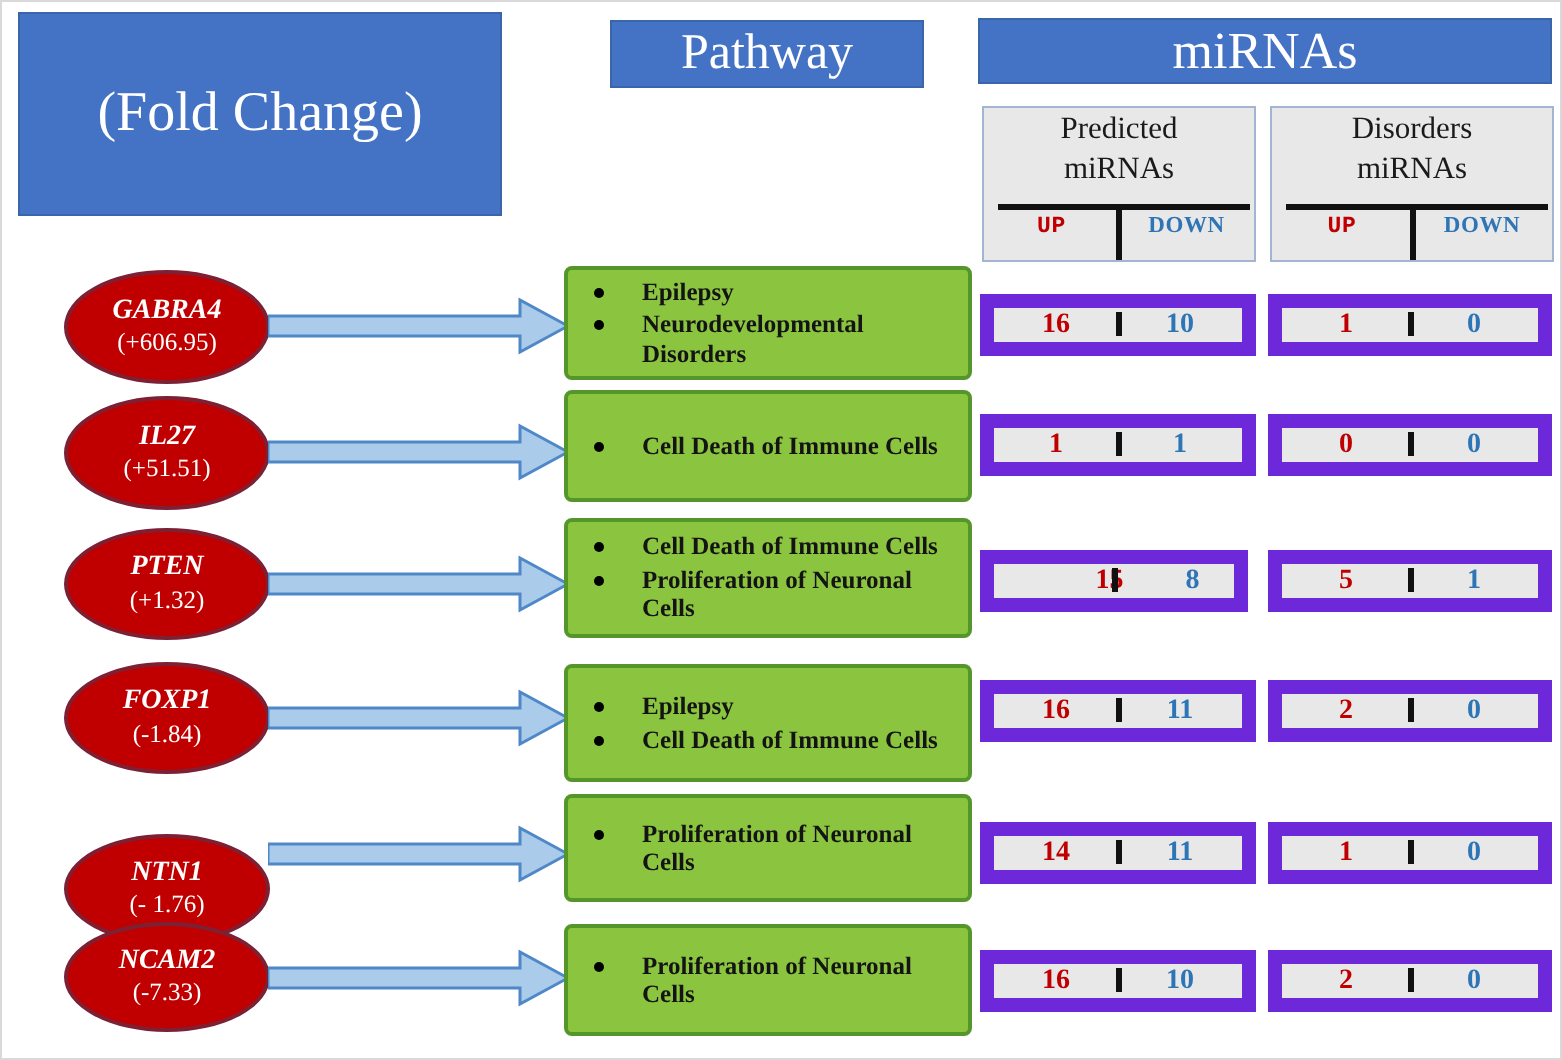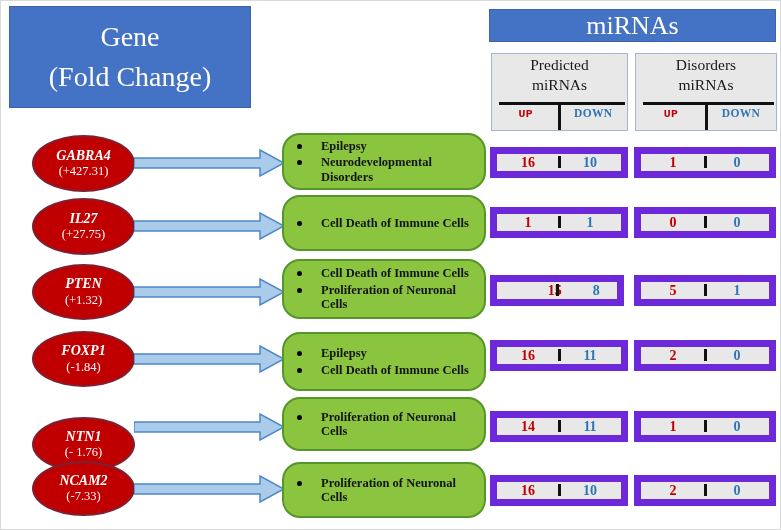--- a/index.html
+++ b/index.html
@@ -37,21 +37,21 @@
   .gene-name{font-style:italic;font-weight:700;font-size:14px;line-height:1.15;}
   .gene-fold{font-size:12.5px;line-height:1.2;}
 
   
   .arrow{display:block;}
 
   
   .pbox{
     background:#8BC53F;
     border:2px solid #55962A;
-    border-radius:18px;
+    border-radius:4px;
     display:flex;align-items:center;
     overflow:hidden;
   }
   .plist{
     list-style:none;margin:0;padding:0 6px 0 11px;
     font-size:12.5px;font-weight:700;color:#141414;line-height:1.16;
   }
   .plist li{position:relative;padding-left:26px;margin:2px 0;max-width:162px;}
   .plist li .blt{
     position:absolute;left:2px;top:5px;
@@ -88,23 +88,25 @@
   .num-down{color:#2E75B6;}
   .num-vdiv{position:absolute;left:calc(50% - 1.5px);top:2px;bottom:3px;width:3px;background:#111;}
 </style>
 </head>
 <body>
 
 <div id="canvas">
 
   <div class="abs hdr hdr-gene" style="left:8px;top:5px;width:242px;height:102px;">
     <div>
-      <div>Gene</div>
       <div>(Fold Change)</div>
     </div>
+  </div>
+  <div class="abs hdr hdr-pathway" style="left:304px;top:9px;width:157px;height:34px;">
+    <span>Pathway</span>
   </div>
   <div class="abs hdr hdr-mirnas" style="left:488px;top:8px;width:287px;height:33px;">
     <span>miRNAs</span>
   </div>
 
   <div class="abs sub-box" style="left:490px;top:52px;width:137px;height:78px;">
     <div class="sub-title">
       <div>Predicted</div>
       <div>miRNAs</div>
     </div>
@@ -123,21 +125,21 @@
     <div class="sub-rule"></div>
     <div class="sub-vdiv"></div>
     <div class="sub-updown">
       <span class="up-label">UP</span>
       <span class="down-label">DOWN</span>
     </div>
   </div>
 
   <div class="abs ellipse" style="left:31px;top:134px;width:103px;height:57px;">
     <div class="gene-name">GABRA4</div>
-    <div class="gene-fold">(+427.31)</div>
+    <div class="gene-fold">(+606.95)</div>
   </div>
   <svg class="abs arrow" style="left:133px;top:147px;" width="151" height="30" viewBox="0 0 151 30">
     <polygon points="0,10 126,10 126,2 150,15 126,28 126,20 0,20" fill="#AACBEA" stroke="#4E88C7" stroke-width="1.5"></polygon>
   </svg>
   <div class="abs pbox" style="left:281px;top:132px;width:204px;height:57px;">
     <ul class="plist">
       <li><span class="blt"></span><span>Epilepsy</span></li>
       <li><span class="blt"></span><span>Neurodevelopmental Disorders</span></li>
     </ul>
   </div>
@@ -147,21 +149,21 @@
     <div class="half num-down">10</div>
   </div>
   <div class="abs num-box" style="left:633px;top:146px;width:142px;height:31px;">
     <div class="half num-up">1</div>
     <div class="num-vdiv"></div>
     <div class="half num-down">0</div>
   </div>
 
   <div class="abs ellipse" style="left:31px;top:197px;width:103px;height:57px;">
     <div class="gene-name">IL27</div>
-    <div class="gene-fold">(+27.75)</div>
+    <div class="gene-fold">(+51.51)</div>
   </div>
   <svg class="abs arrow" style="left:133px;top:210px;" width="151" height="30" viewBox="0 0 151 30">
     <polygon points="0,10 126,10 126,2 150,15 126,28 126,20 0,20" fill="#AACBEA" stroke="#4E88C7" stroke-width="1.5"></polygon>
   </svg>
   <div class="abs pbox" style="left:281px;top:194px;width:204px;height:56px;">
     <ul class="plist">
       <li><span class="blt"></span><span>Cell Death of Immune Cells</span></li>
     </ul>
   </div>
   <div class="abs num-box" style="left:489px;top:206px;width:138px;height:31px;">

